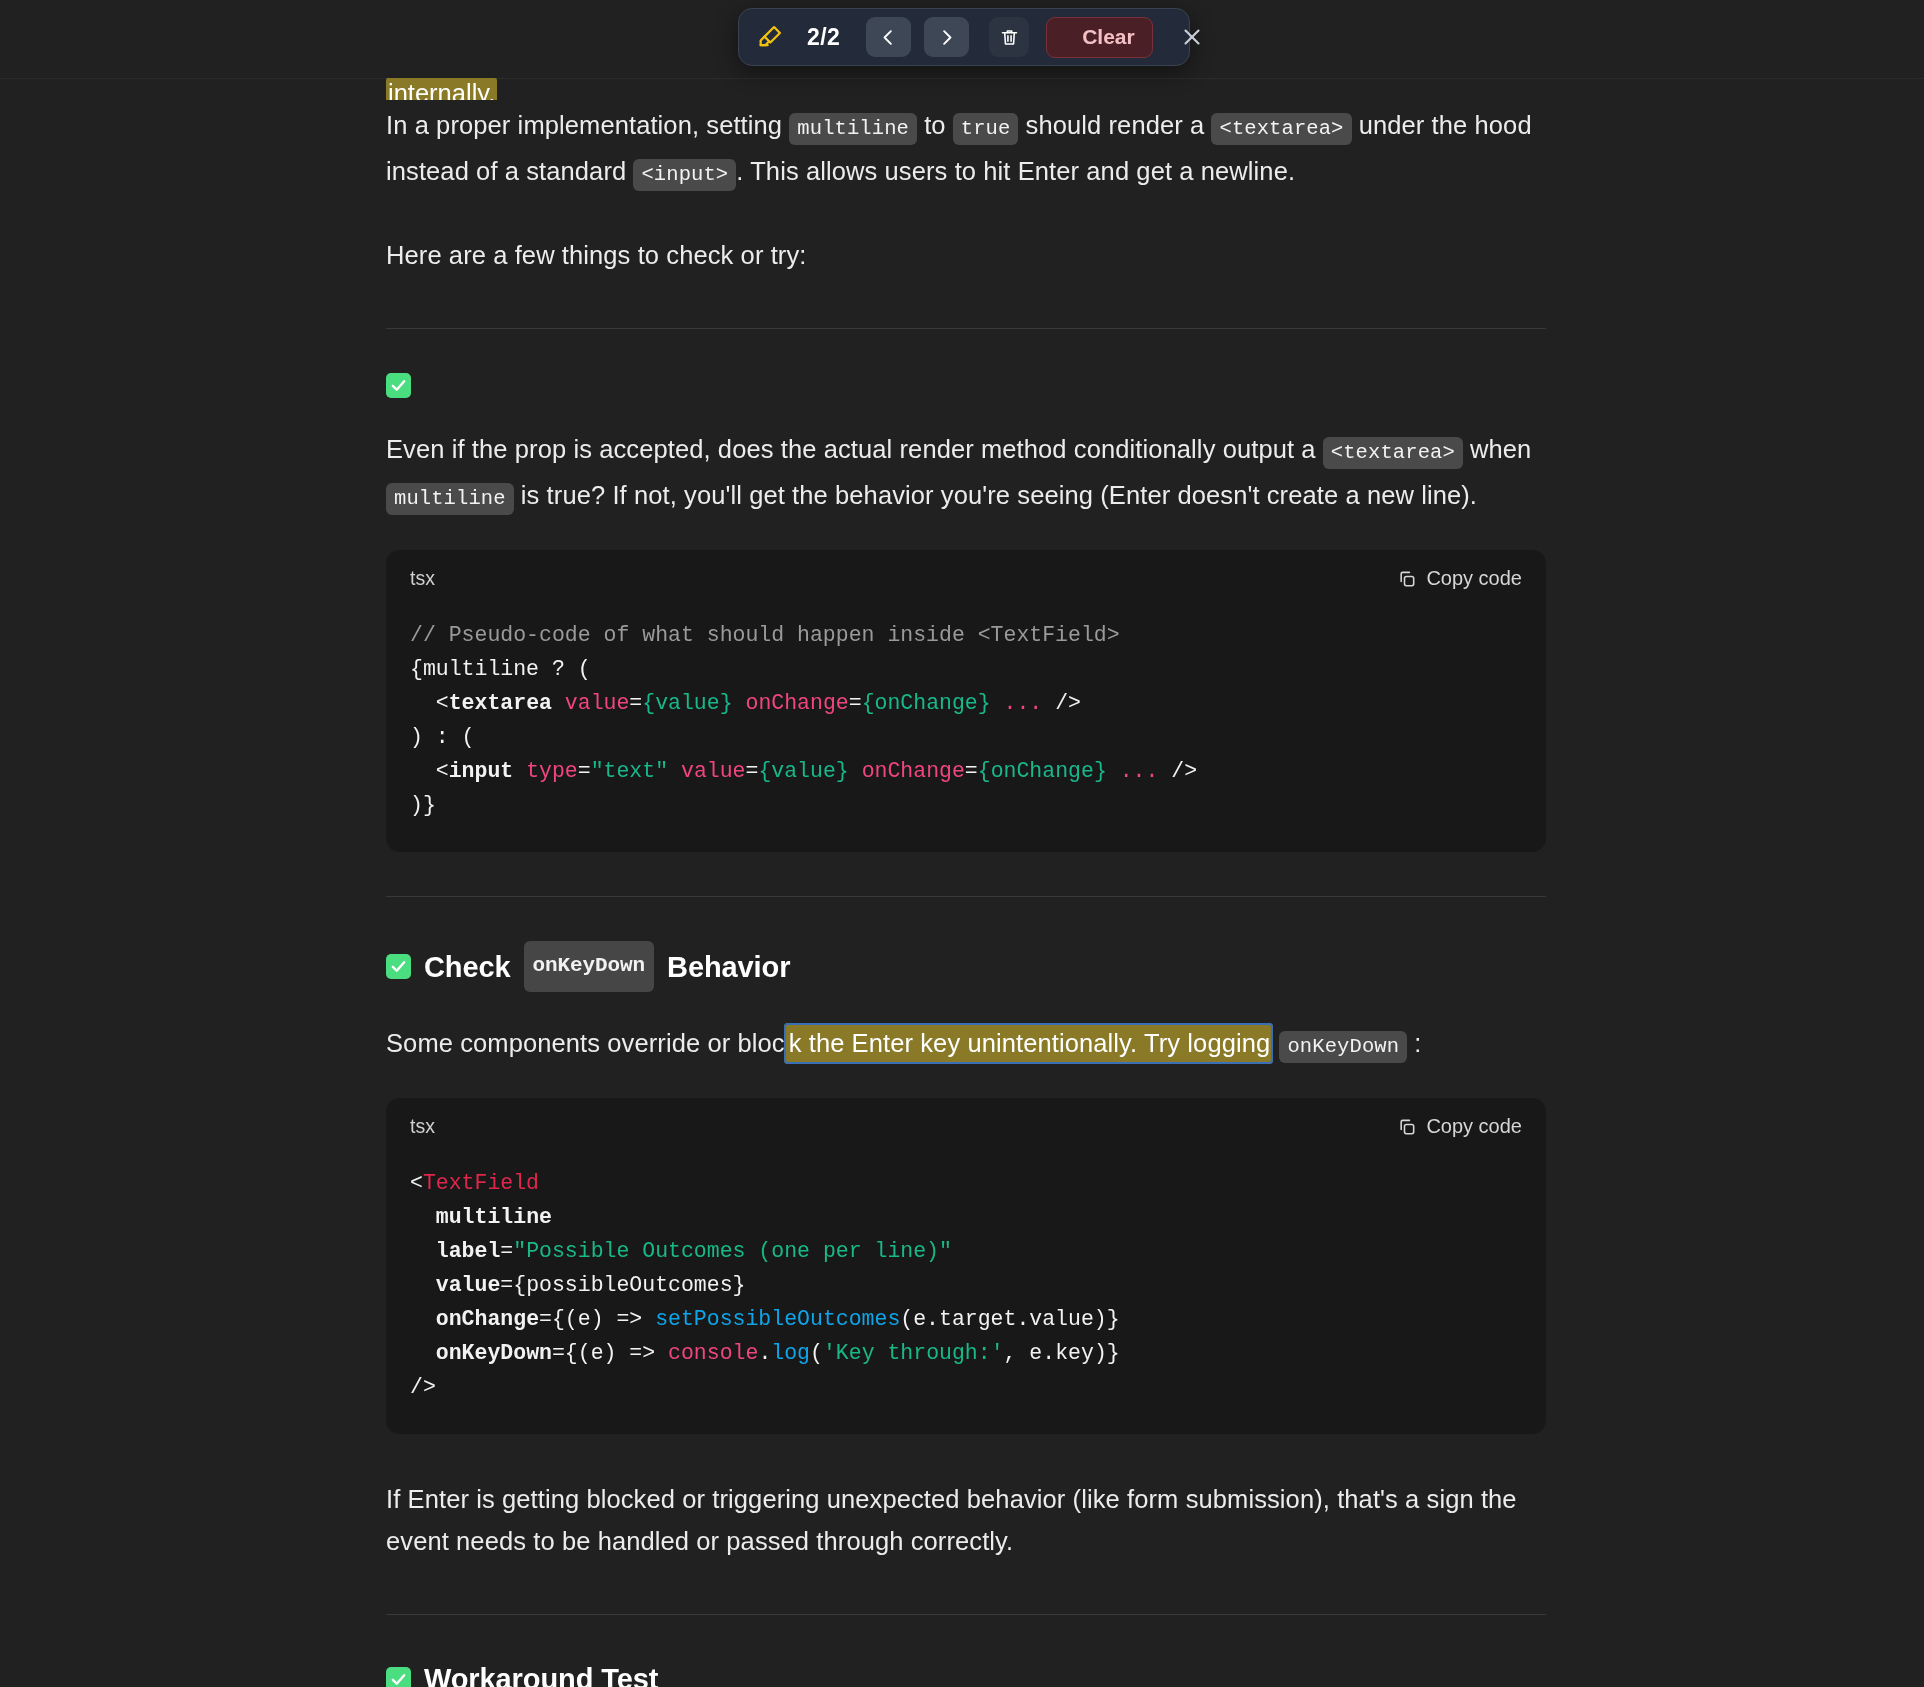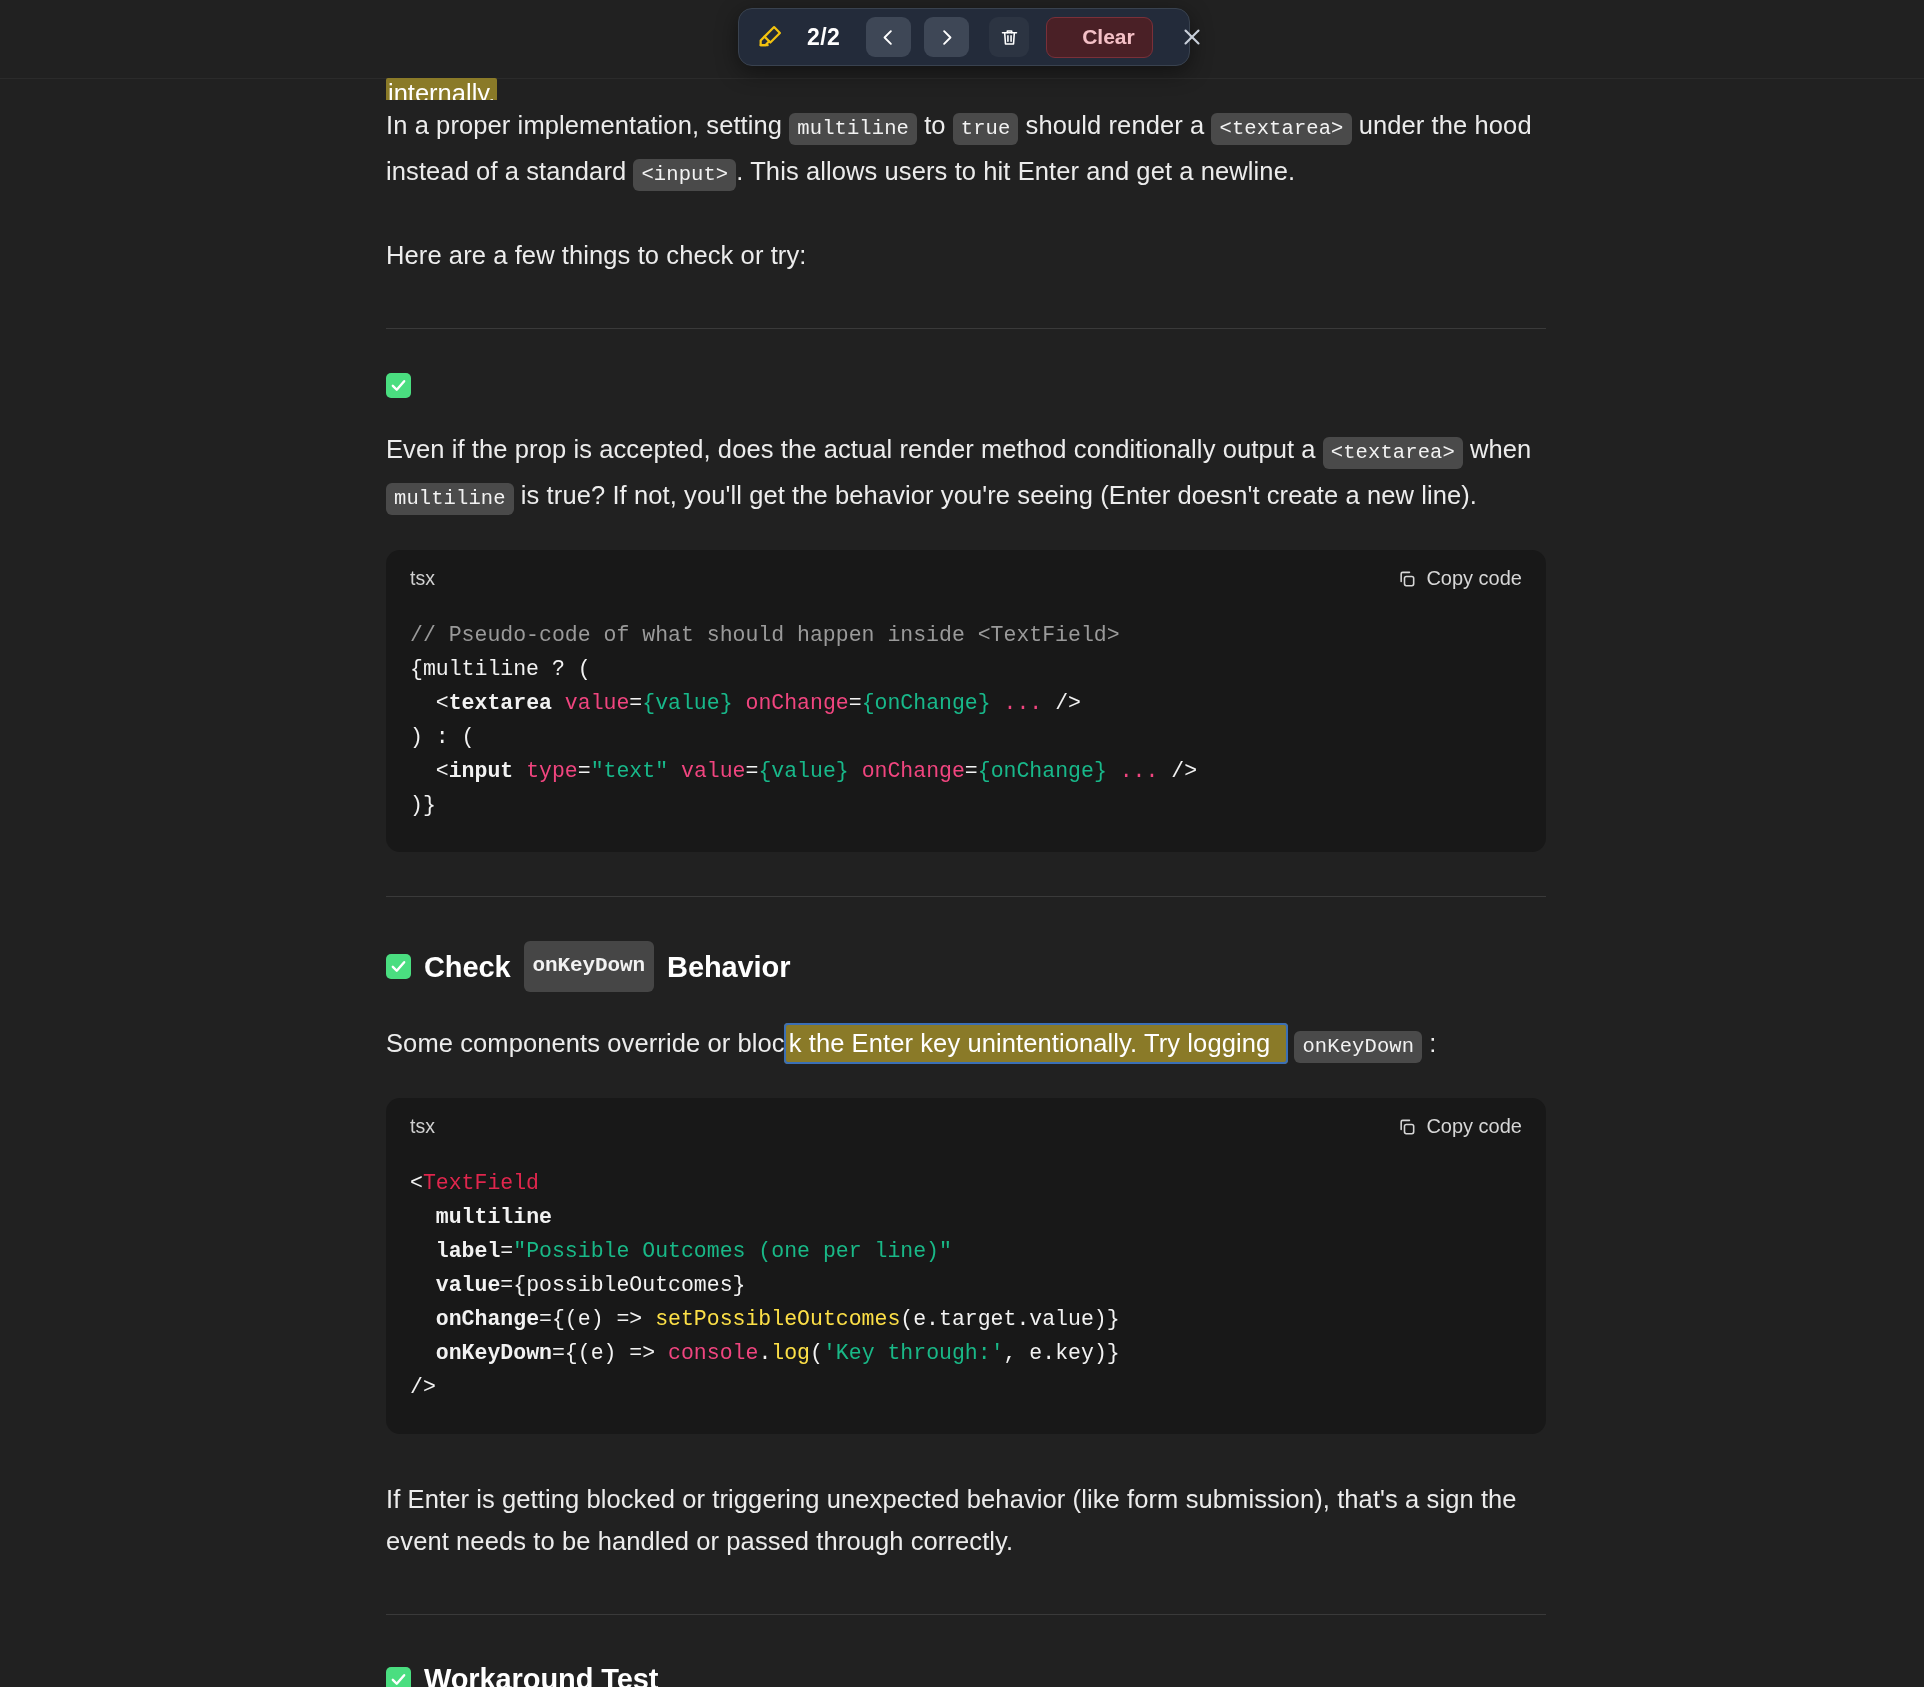--- a/index.html
+++ b/index.html
@@ -148,30 +148,30 @@
     line-height: 34px;
     color: #f2f2f2;
     white-space: pre;
     overflow: hidden;
   }
   .tok-comment { color: #9a9a9a; }
   .tok-attr    { color: #f0457f; }
   .tok-val     { color: #18b88a; }
   .tok-str     { color: #19b887; }
   .tok-tag     { color: #e0264d; }
-  .tok-fn      { color: #fde047; text-align: center; }
+  .tok-fn      { color: #0ea5e9; text-align: center; }
   .tok-obj     { color: #f0457f; }
 
   
   .sel-hl {
     background: #8a7a28;
     color: #ffffff;
     border: 2px solid #3b6fb5;
     border-radius: 4px;
-    padding: 4px 16px 5px 3px;
+    padding: 4px 1px 5px 3px;
     margin: 16px -1px;
     box-decoration-break: clone;
     -webkit-box-decoration-break: clone;
   }
 
   
   #hl-toolbar {
     position: absolute;
     left: 738px;
     top: 8px;

